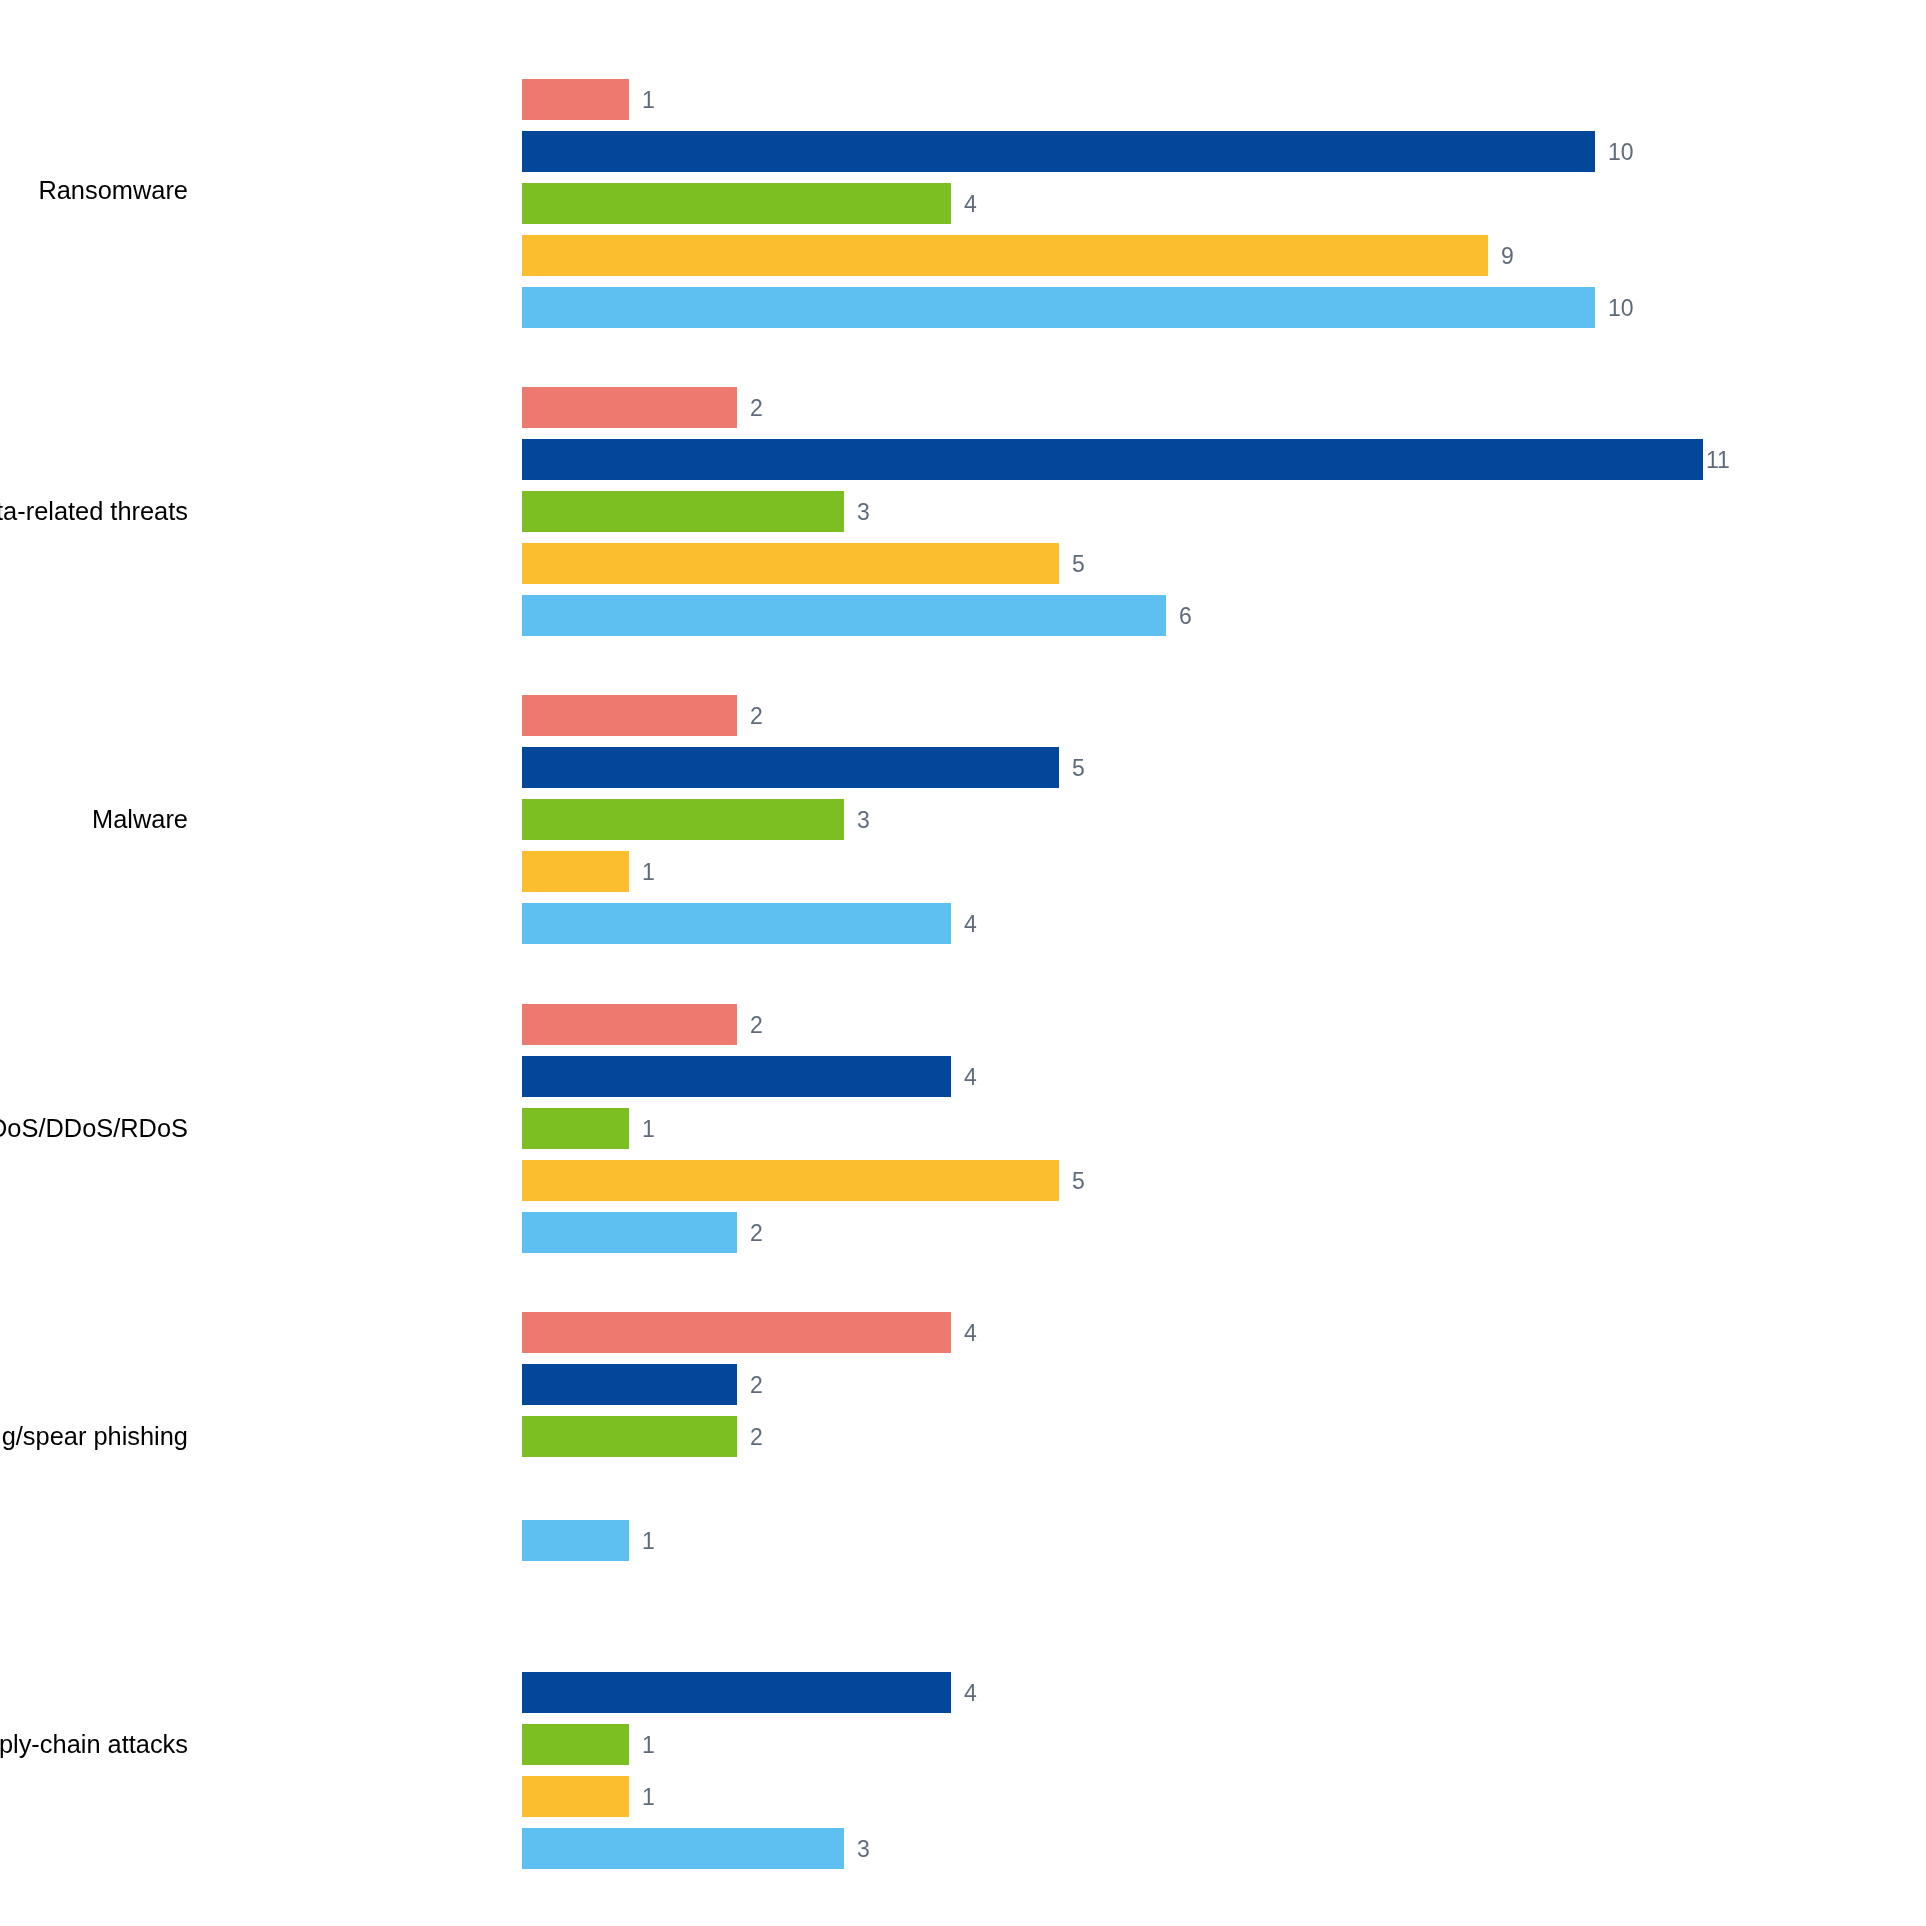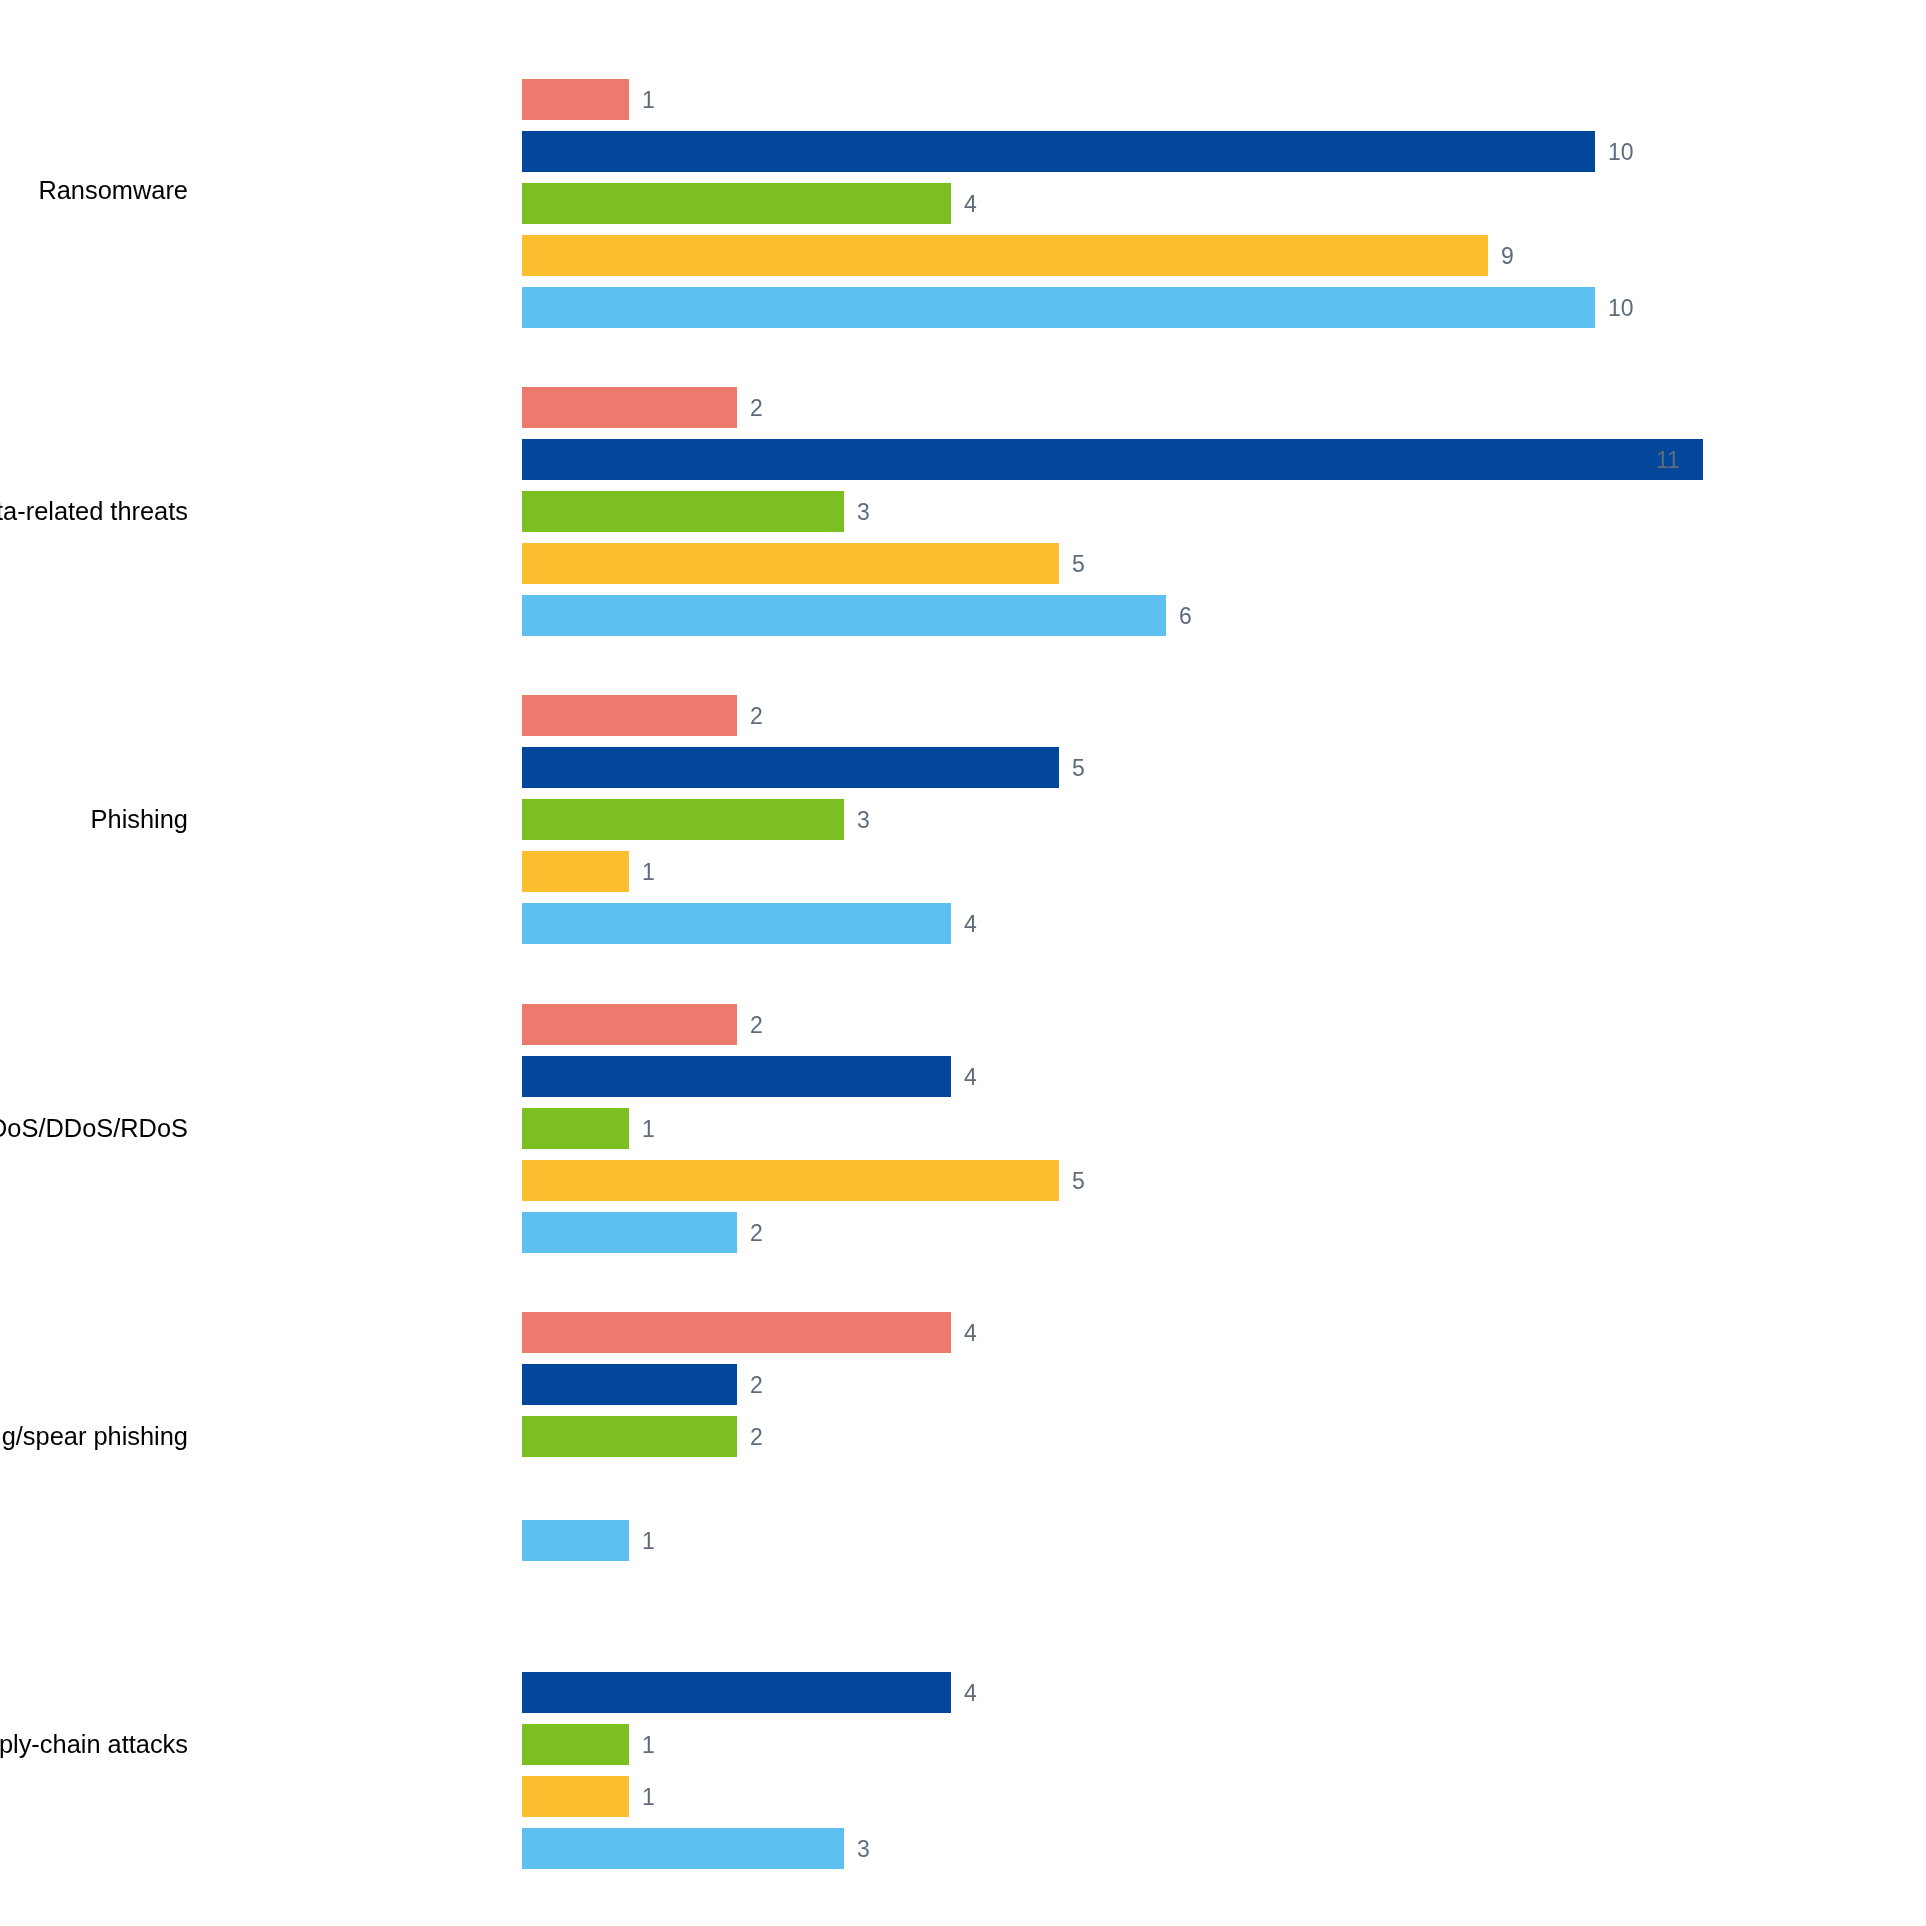--- a/index.html
+++ b/index.html
@@ -109,38 +109,38 @@
       </div>
       <div class="cat-group" style="top: 382px; height: 260px;">
         <div class="cat-label" style="top: 117px;">Data-related threats</div>
         <div class="bars">
           <div class="bar-row">
             <div class="bar" style="width: 215px; background: rgb(237, 122, 110);"></div>
             <div class="bar-value" style="left: 228px;">2</div>
           </div>
           <div class="bar-row">
             <div class="bar" style="width: 1181px; background: rgb(3, 71, 155);"></div>
-            <div class="bar-value" style="left: 1134px;">11</div>
+            <div class="bar-value" style="left: 1184px;">11</div>
           </div>
           <div class="bar-row">
             <div class="bar" style="width: 322px; background: rgb(124, 191, 34);"></div>
             <div class="bar-value" style="left: 335px;">3</div>
           </div>
           <div class="bar-row">
             <div class="bar" style="width: 537px; background: rgb(251, 190, 46);"></div>
             <div class="bar-value" style="left: 550px;">5</div>
           </div>
           <div class="bar-row">
             <div class="bar" style="width: 644px; background: rgb(93, 192, 240);"></div>
             <div class="bar-value" style="left: 657px;">6</div>
           </div>
         </div>
       </div>
       <div class="cat-group" style="top: 690px; height: 260px;">
-        <div class="cat-label" style="top: 117px;">Phishing</div>
+        <div class="cat-label" style="top: 117px;">Malware</div>
         <div class="bars">
           <div class="bar-row">
             <div class="bar" style="width: 215px; background: rgb(237, 122, 110);"></div>
             <div class="bar-value" style="left: 228px;">2</div>
           </div>
           <div class="bar-row">
             <div class="bar" style="width: 537px; background: rgb(3, 71, 155);"></div>
             <div class="bar-value" style="left: 550px;">5</div>
           </div>
           <div class="bar-row">

